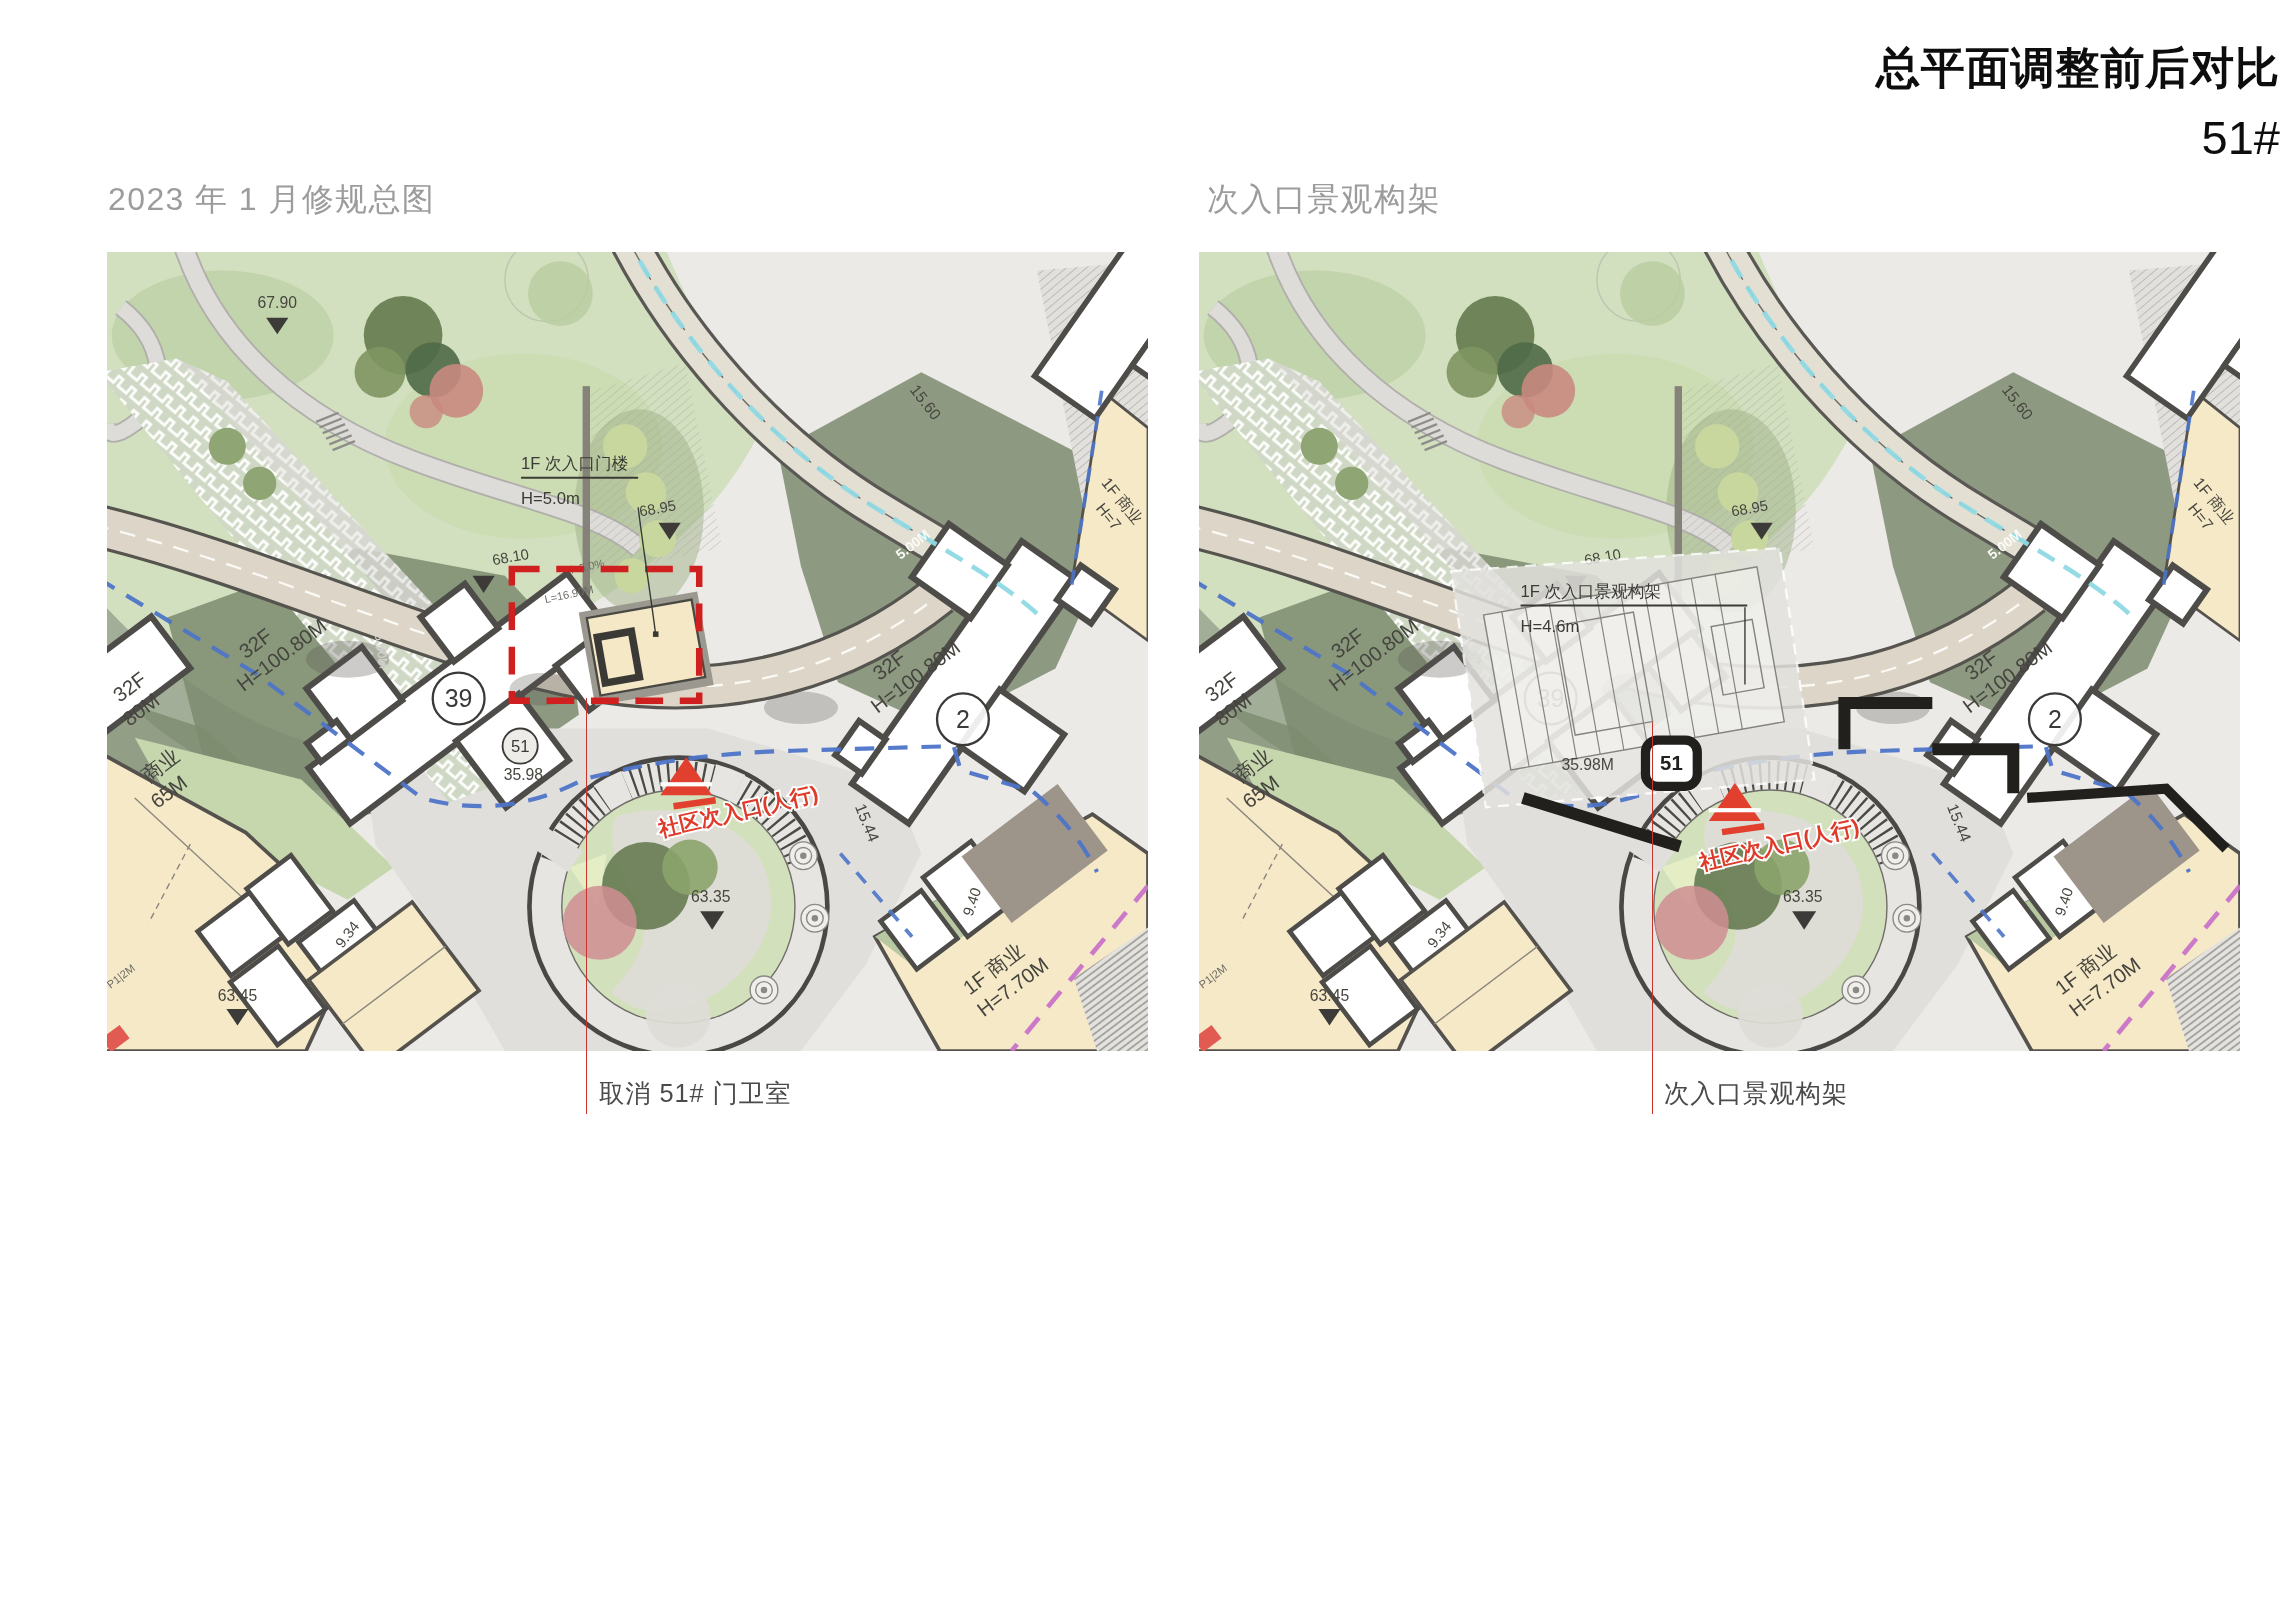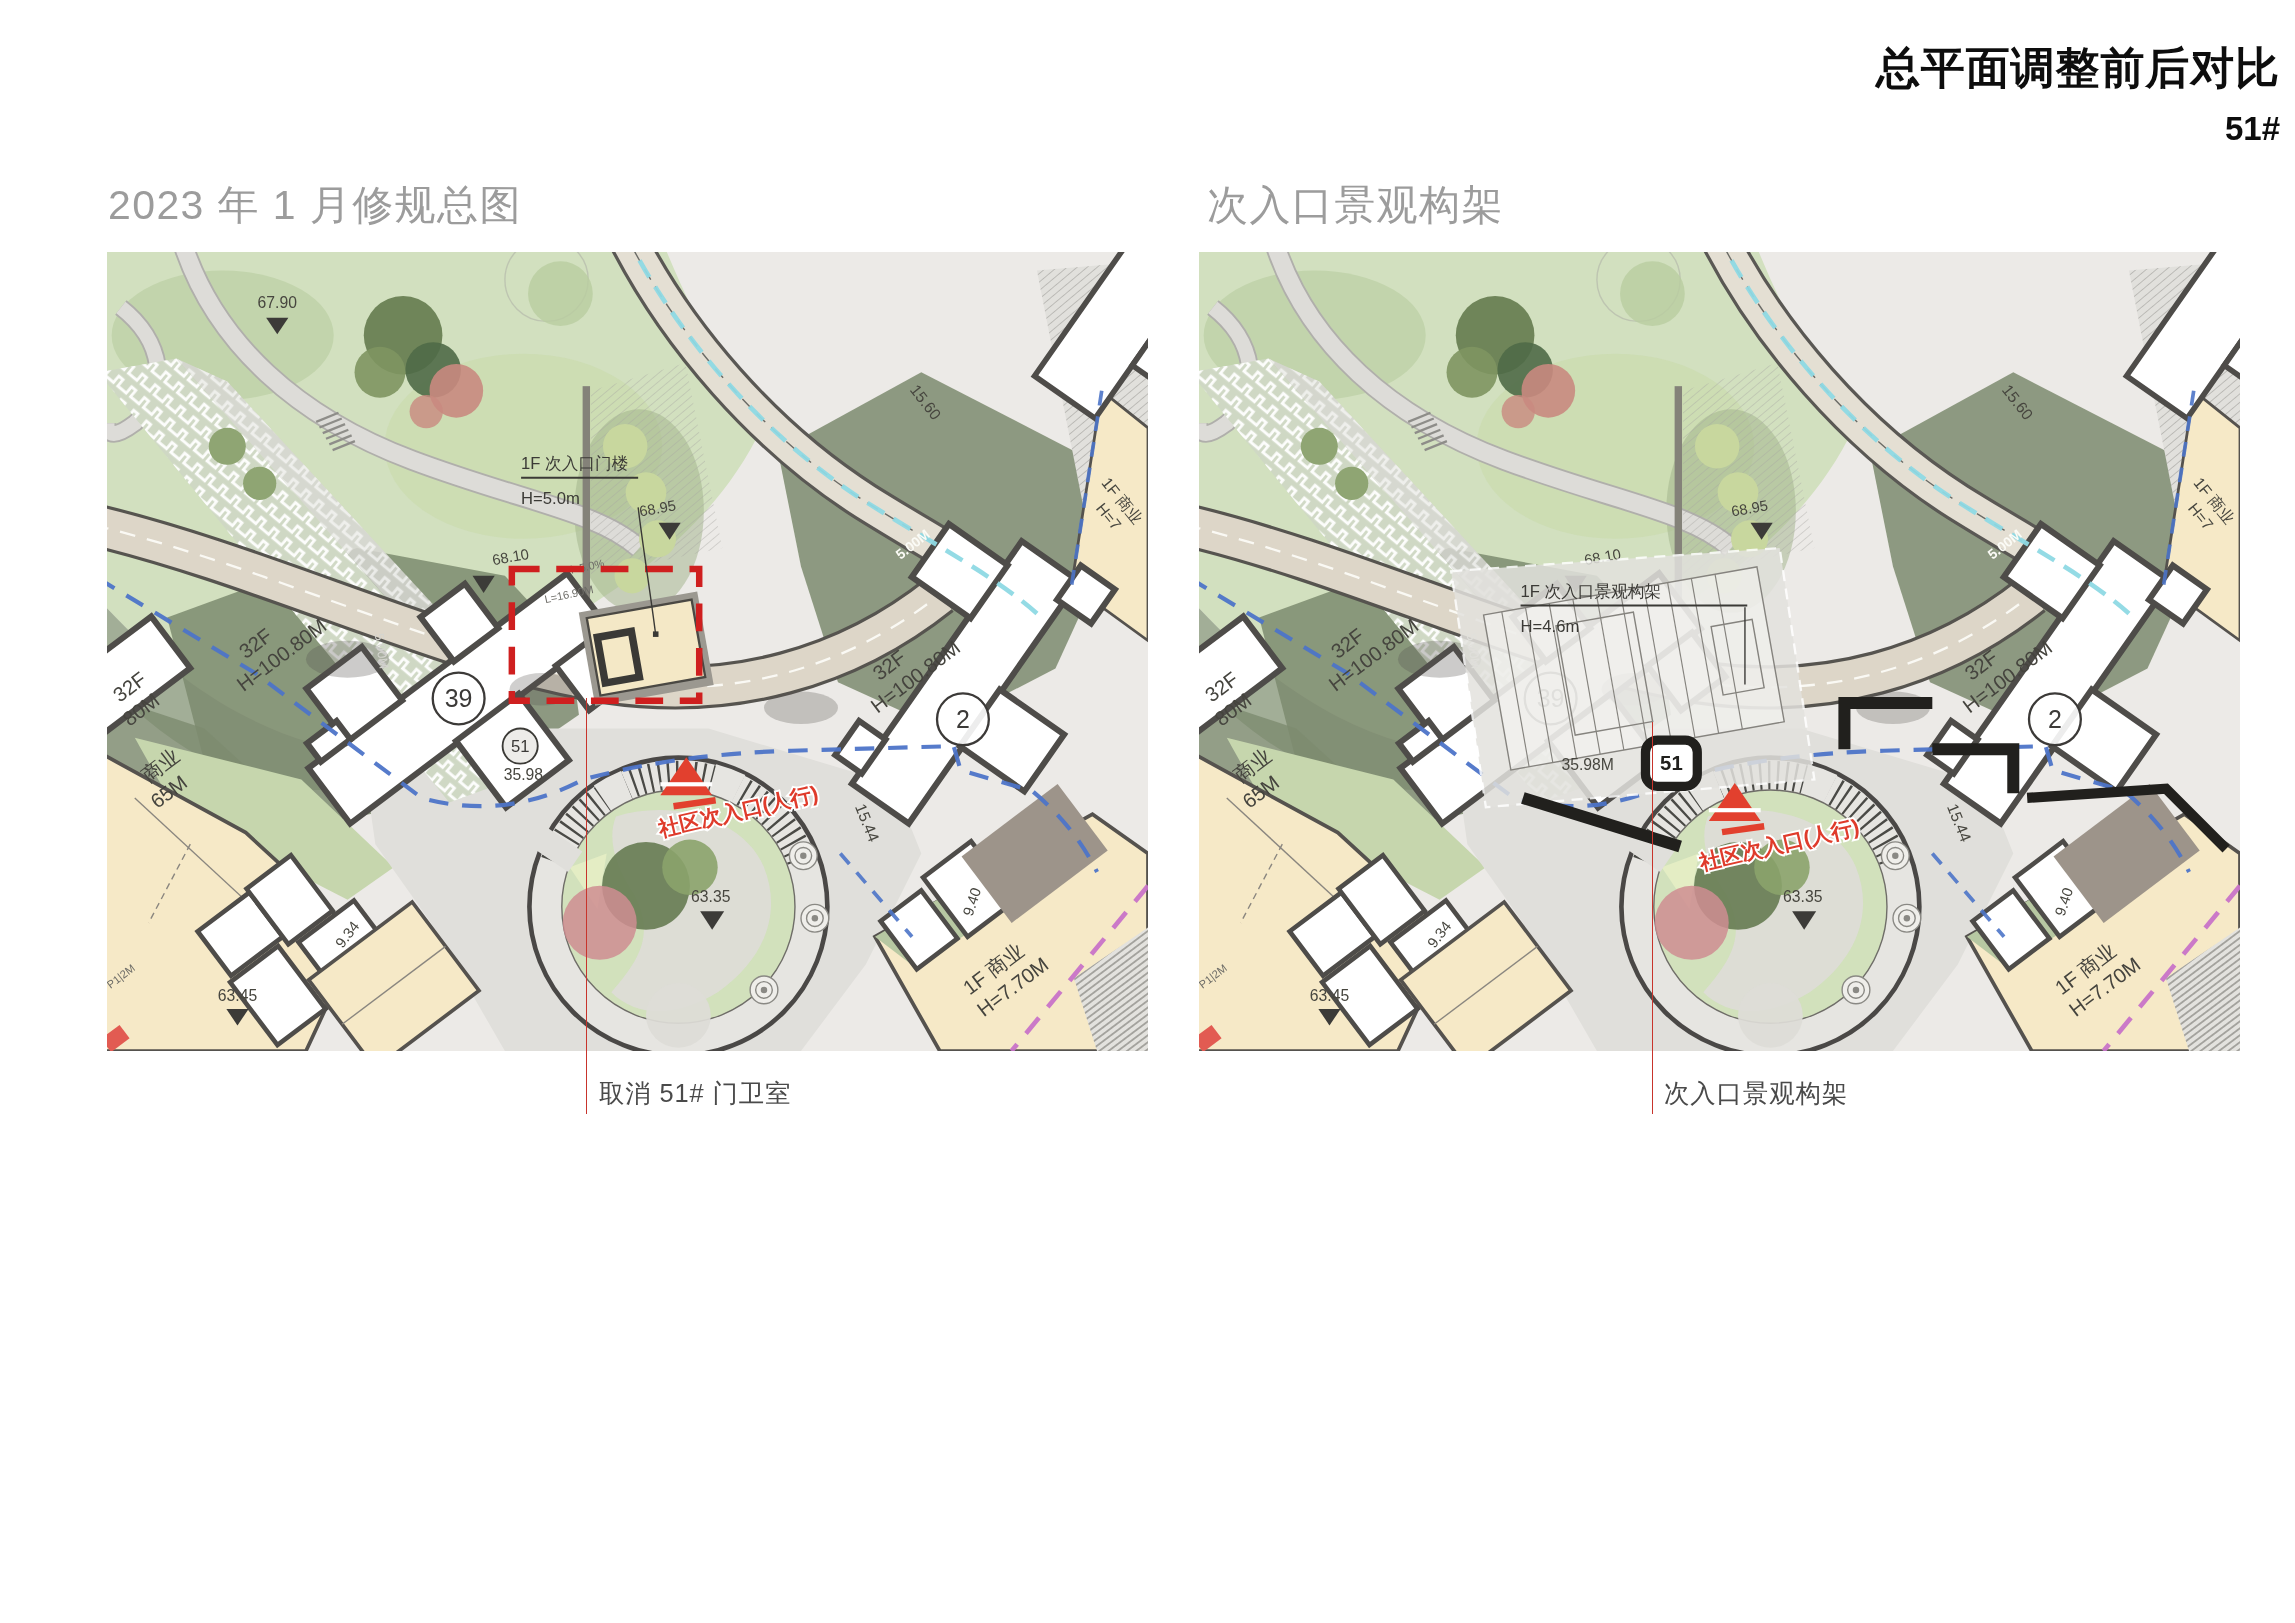--- a/index.html
+++ b/index.html
@@ -1,21 +1,21 @@
 <!DOCTYPE html>
 <html style="font-size:7.4px"><head>
 <meta charset="utf-8">
 <style>
   html,body{margin:0;padding:0;background:#fff;}
   #page{position:relative;width:2295px;height:1623px;background:#ffffff;overflow:hidden;
         font-family:"Liberation Sans",sans-serif;margin-left:40px;}
   .hdr{position:absolute;top:39px;right:55px;text-align:right;color:#0d0d0d;}
   .hdr .title{font-size:44px;font-weight:bold;letter-spacing:0.9px;}
-  .hdr .subtitle{font-size:33px;font-weight:bold;margin-top:12px;}
-  .caption{position:absolute;top:178px;font-size:41px;font-weight:300;color:#9c9c9c;letter-spacing:1.4px;text-align:center;}
+  .hdr .subtitle{font-size:47px;font-weight:normal;margin-top:12px;}
+  .caption{position:absolute;top:178px;font-size:32px;font-weight:300;color:#9c9c9c;letter-spacing:1.4px;text-align:center;}
   #cap-left{left:68px;}
   #cap-right{left:1167px;}
   .map{position:absolute;top:252px;}
   #map-left{left:67px;}
   #map-right{left:1159px;}
   .redline{position:absolute;width:1.4px;background:#c8342c;z-index:6;}
   #redline-left{left:546px;top:698px;height:416px;}
   #redline-right{left:1612px;top:722px;height:392px;}
   .note{position:absolute;top:1077px;font-size:25.4px;color:#4a4a4a;letter-spacing:0.9px;z-index:7;}
   #note-left{left:559px;}

